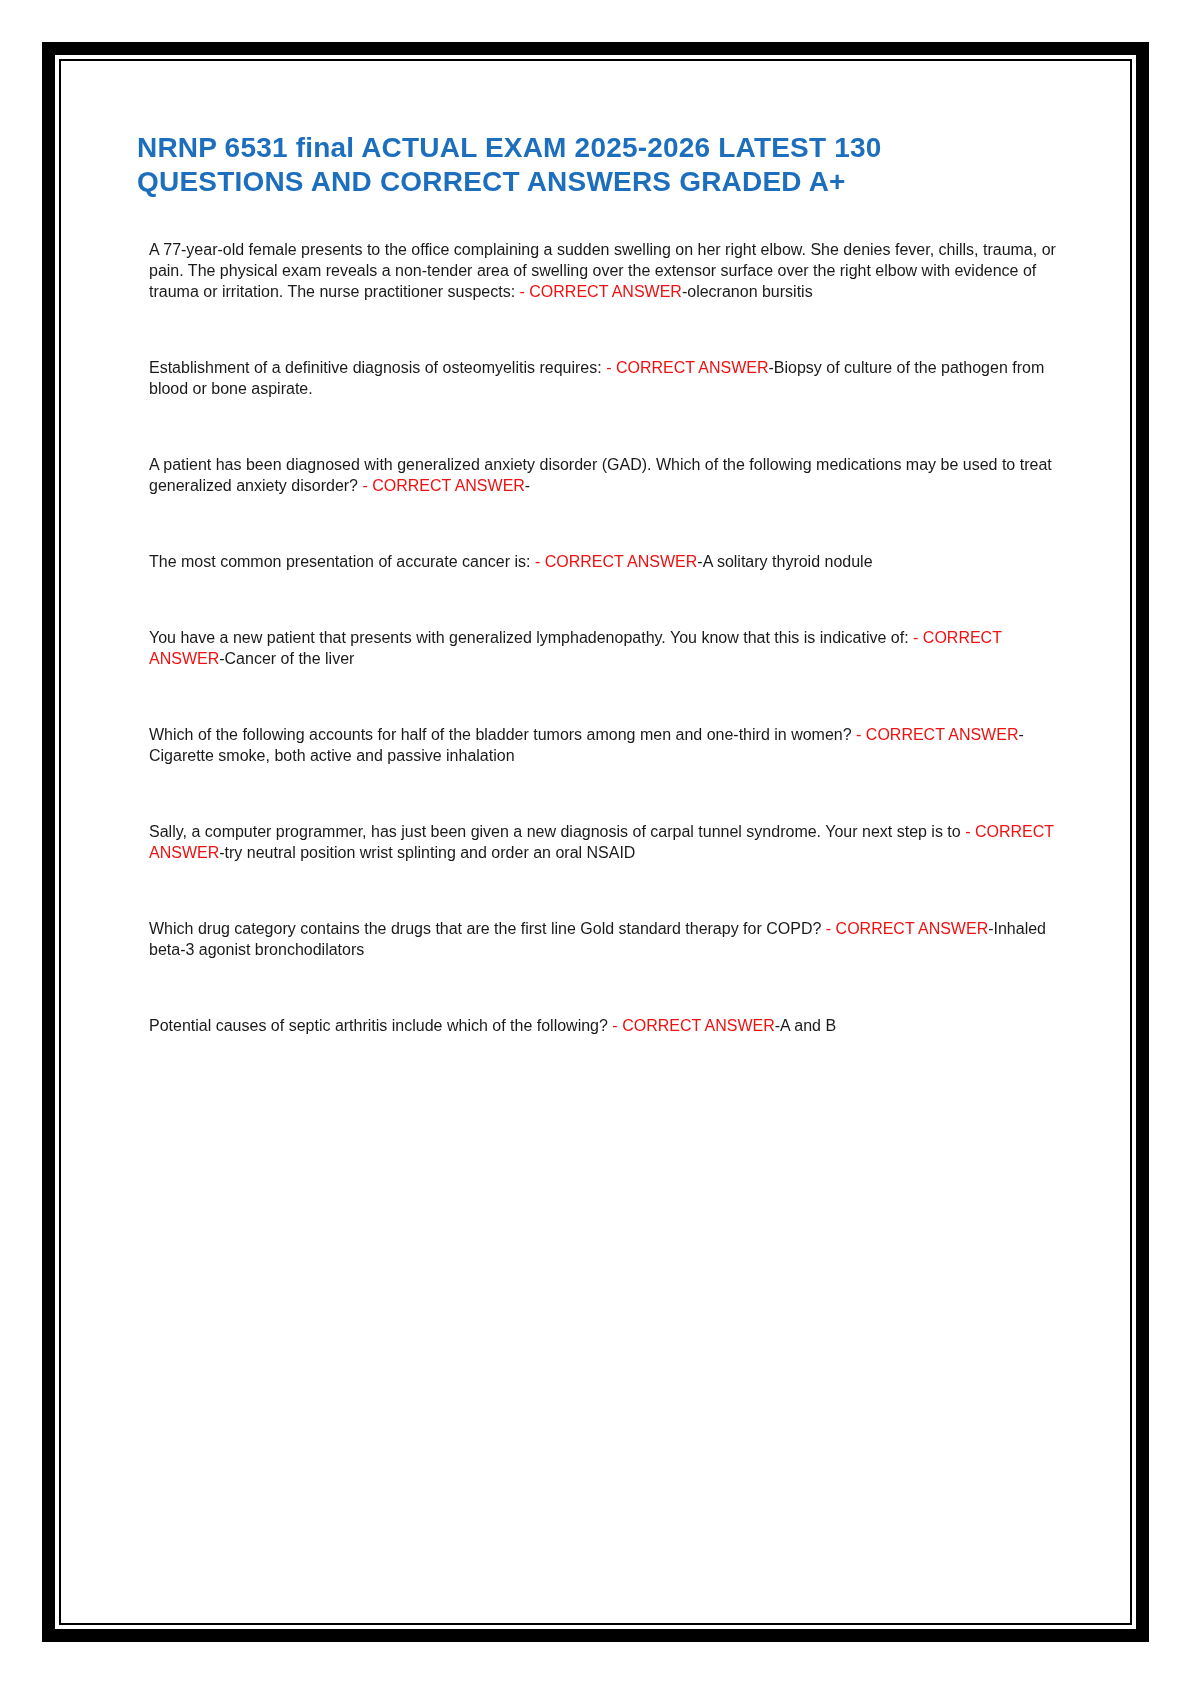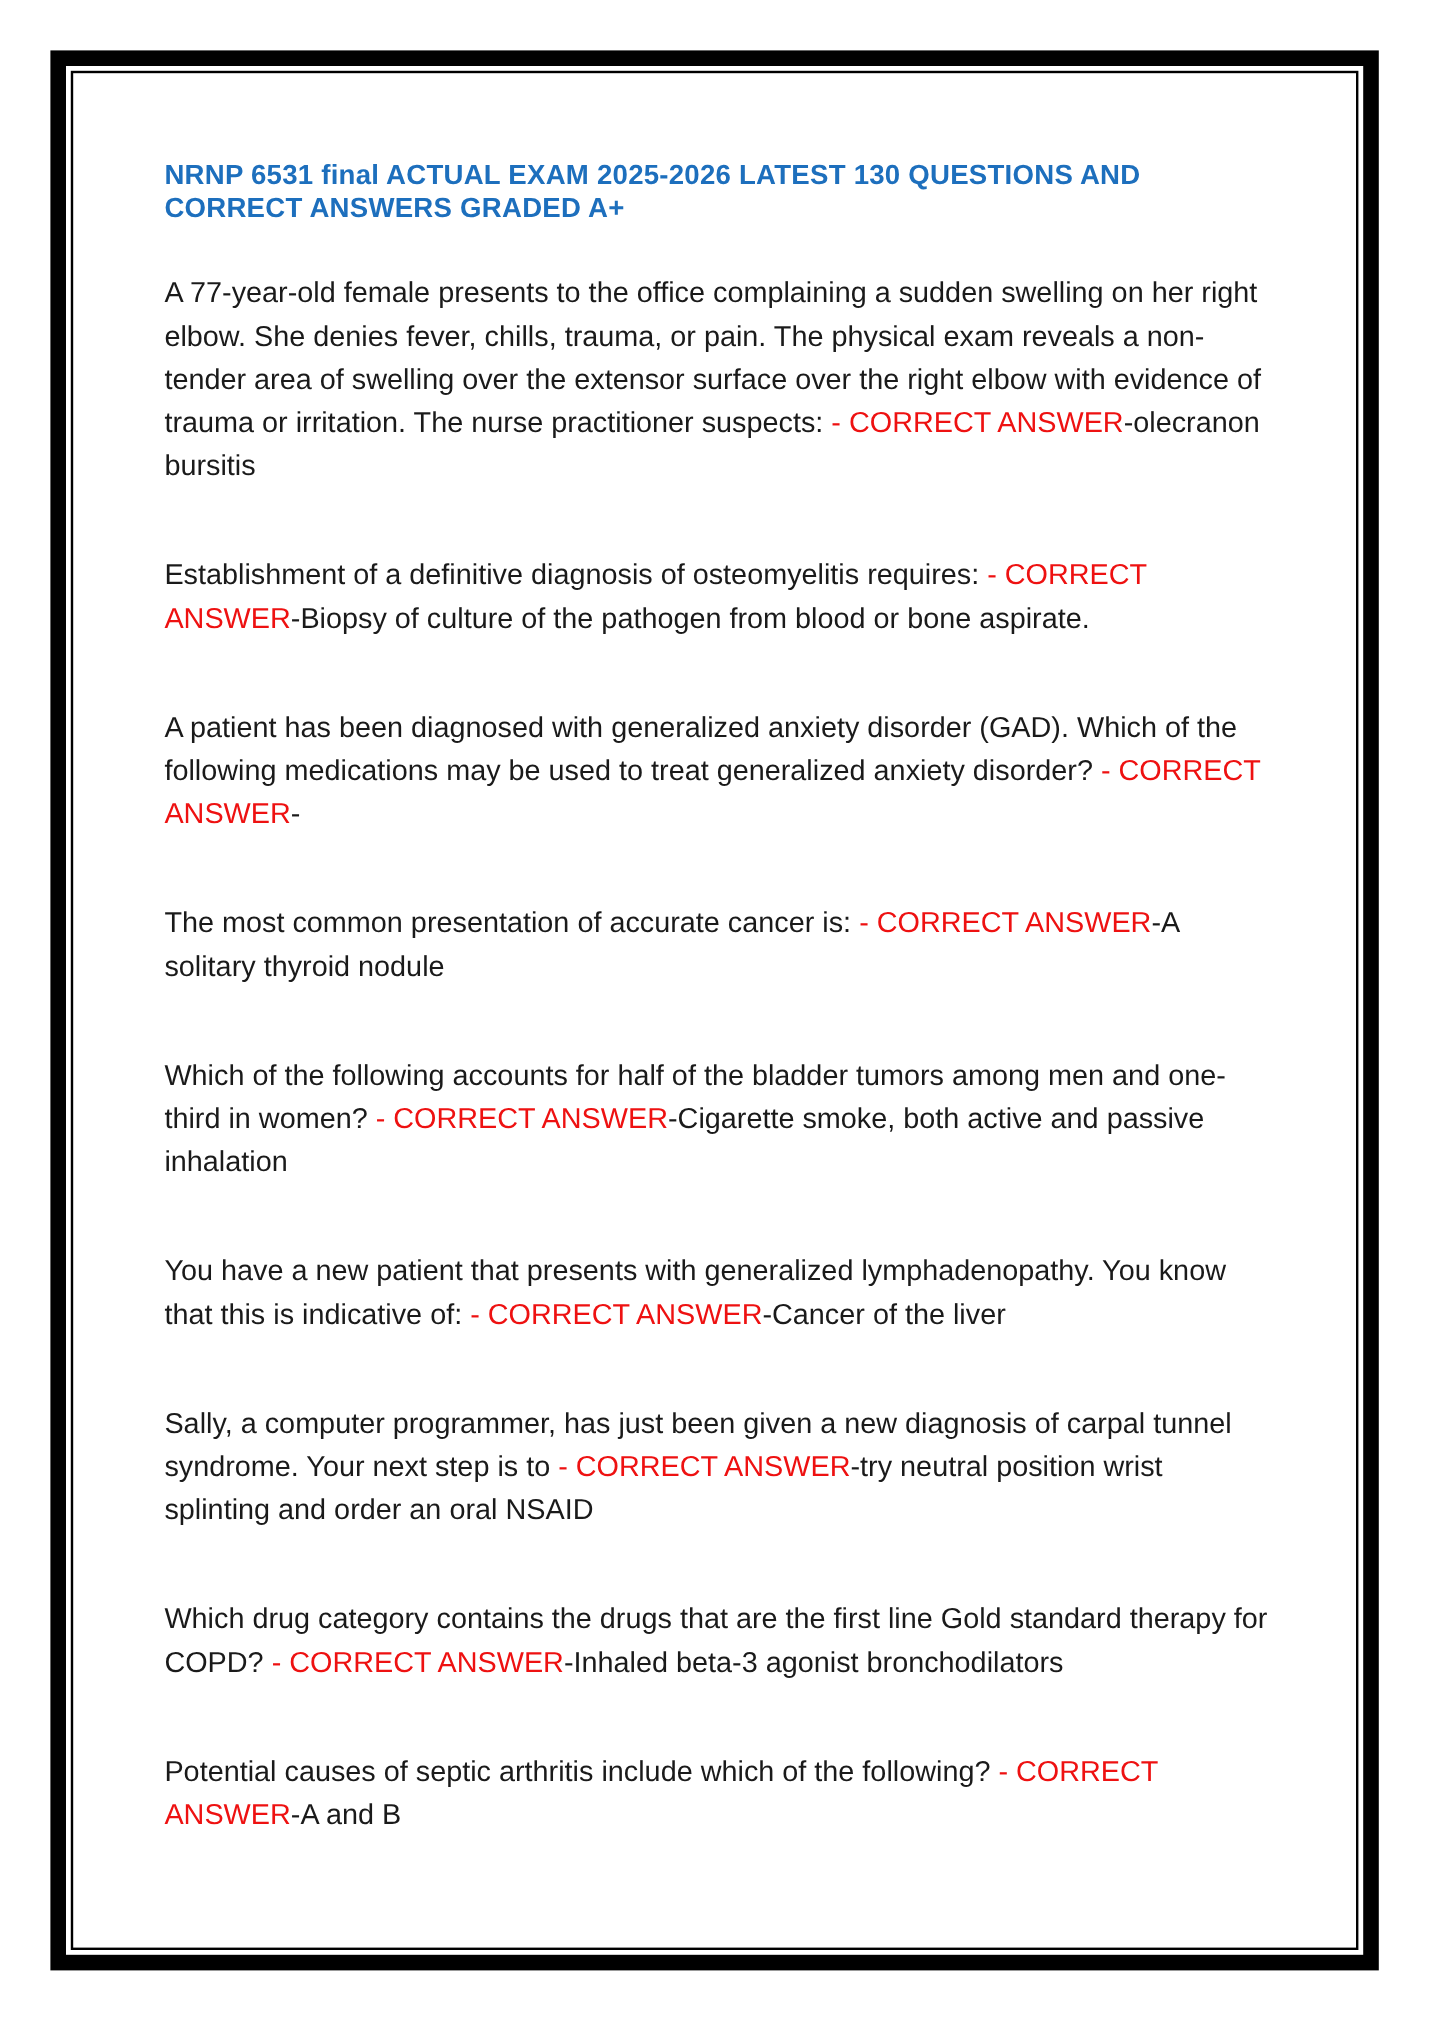--- a/index.html
+++ b/index.html
@@ -29,31 +29,31 @@
     width: 100%;
     height: 100%;
     border: 2px solid #000000;
     box-sizing: border-box;
     padding: 70px 72px 0 76px;
     overflow: hidden;
   }
   .doc-title {
     max-width: 880px;
     margin: 0 0 40px 0;
-    font-size: 23px;
+    font-size: 28px;
     font-weight: bold;
     line-height: 1.22;
     color: var(--title-color, #1d6fbd);
     letter-spacing: 0.2px;
   }
   .qa {
     max-width: 920px;
-    margin: 0 0 55px 0;
-    font-size: 24px;
-    line-height: 36px;
+    margin: 0 0 55px 12px;
+    font-size: 16px;
+    line-height: 21px;
     color: var(--body-color, #1a1a1a);
   }
   .qa .marker {
     color: var(--marker-color, #ee1111);
   }
 </style>
 </head>
 <body style="--title-color: #1d6fbd; --marker-color: #ee1111; --body-color: #1a1a1a;">
 
 <div class="page">
@@ -64,23 +64,23 @@
 
       <p class="qa"><span>A 77-year-old female presents to the office complaining a sudden swelling on her right elbow. She denies fever, chills, trauma, or pain. The physical exam reveals a non-tender area of swelling over the extensor surface over the right elbow with evidence of trauma or irritation. The nurse practitioner suspects: </span><span class="marker">- CORRECT ANSWER</span><span>-olecranon bursitis</span></p>
 
       <p class="qa"><span>Establishment of a definitive diagnosis of osteomyelitis requires: </span><span class="marker">- CORRECT ANSWER</span><span>-Biopsy of culture of the pathogen from blood or bone aspirate.</span></p>
 
 
       <p class="qa"><span>A patient has been diagnosed with generalized anxiety disorder (GAD). Which of the following medications may be used to treat generalized anxiety disorder? </span><span class="marker">- CORRECT ANSWER</span><span>-</span></p>
 
       <p class="qa"><span>The most common presentation of accurate cancer is: </span><span class="marker">- CORRECT ANSWER</span><span>-A solitary thyroid nodule</span></p>
 
+      <p class="qa"><span>You have a new patient that presents with generalized lymphadenopathy. You know that this is indicative of: </span><span class="marker">- CORRECT ANSWER</span><span>-Cancer of the liver</span></p>
+
       <p class="qa"><span>Which of the following accounts for half of the bladder tumors among men and one-third in women? </span><span class="marker">- CORRECT ANSWER</span><span>-Cigarette smoke, both active and passive inhalation</span></p>
-
-      <p class="qa"><span>You have a new patient that presents with generalized lymphadenopathy. You know that this is indicative of: </span><span class="marker">- CORRECT ANSWER</span><span>-Cancer of the liver</span></p>
 
       <p class="qa"><span>Sally, a computer programmer, has just been given a new diagnosis of carpal tunnel syndrome. Your next step is to </span><span class="marker">- CORRECT ANSWER</span><span>-try neutral position wrist splinting and order an oral NSAID</span></p>
 
       <p class="qa"><span>Which drug category contains the drugs that are the first line Gold standard therapy for COPD? </span><span class="marker">- CORRECT ANSWER</span><span>-Inhaled beta-3 agonist bronchodilators</span></p>
 
       <p class="qa"><span>Potential causes of septic arthritis include which of the following? </span><span class="marker">- CORRECT ANSWER</span><span>-A and B</span></p>
 
 
     </div>
   </div>

